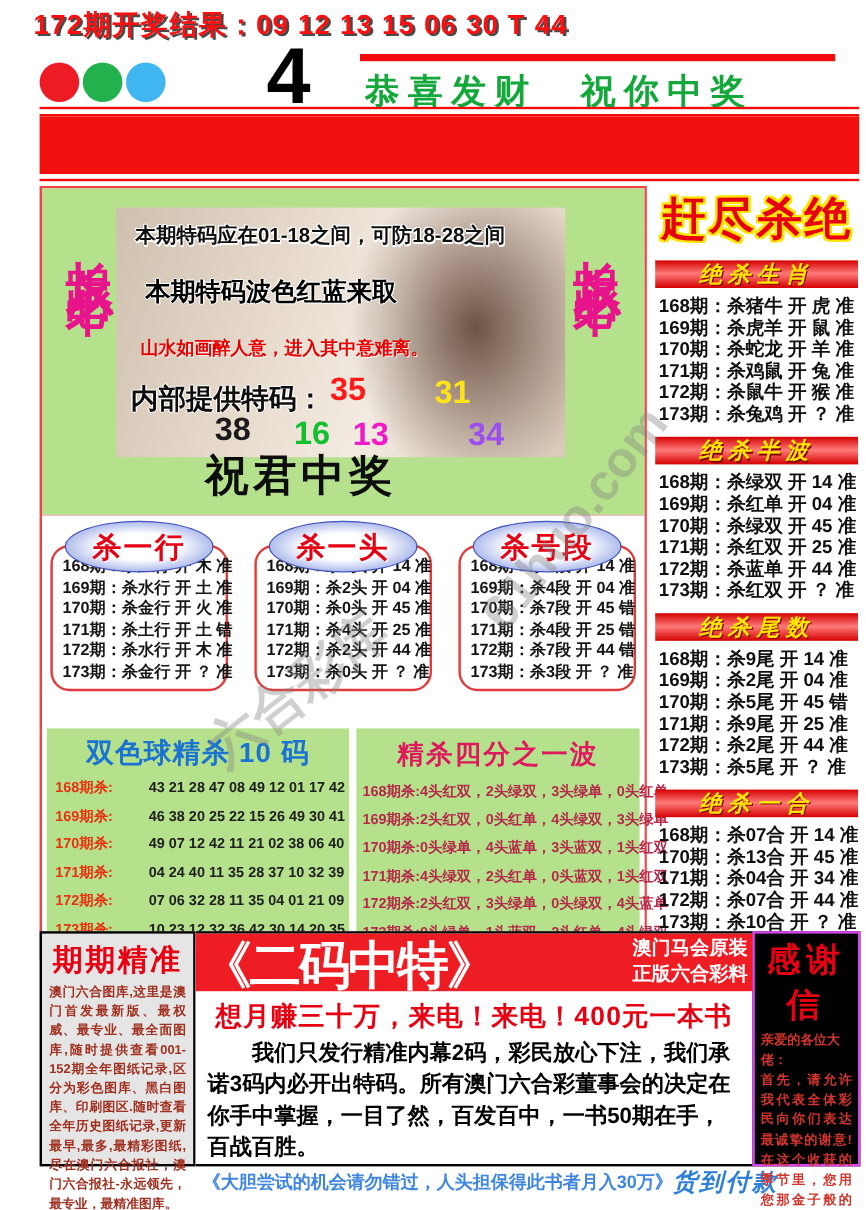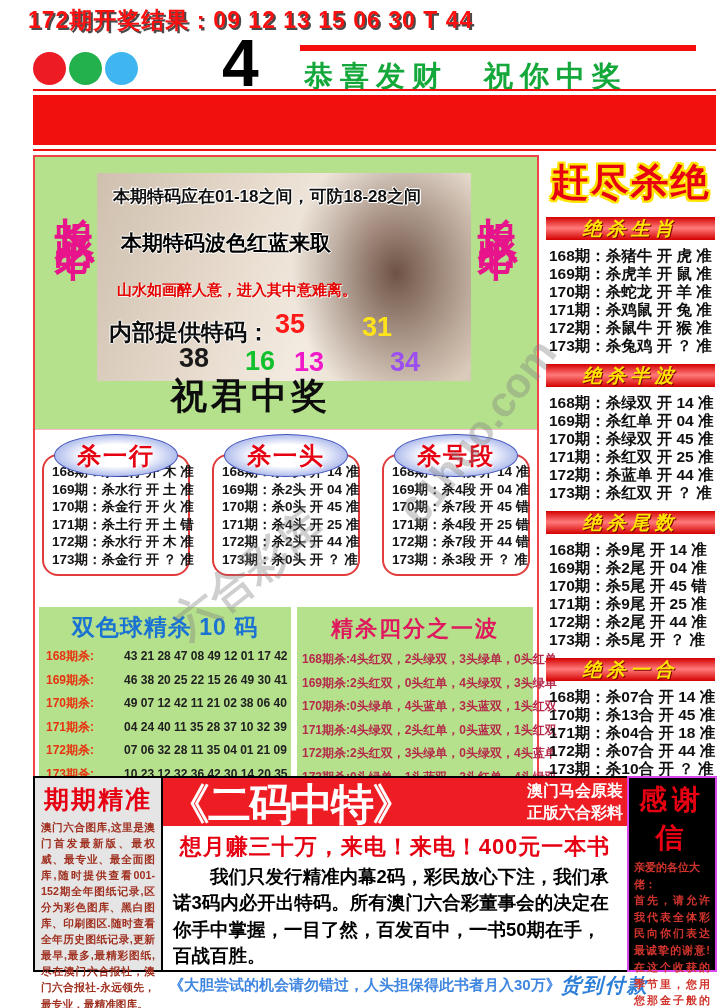--- a/index.html
+++ b/index.html
@@ -296,21 +296,21 @@
           <div class="rp-row">172期：杀2尾 开 44 准</div>
           <div class="rp-row">173期：杀5尾 开 ？ 准</div>
         </div>
     </div>
     <div>
       <div class="rp-header">绝杀一合</div>
       <div>
 
       <div class="rp-row">168期：杀07合 开 14 准</div>
           <div class="rp-row">170期：杀13合 开 45 准</div>
-          <div class="rp-row">171期：杀04合 开 18 准</div>
+          <div class="rp-row">171期：杀04合 开 34 准</div>
           <div class="rp-row">172期：杀07合 开 44 准</div>
           <div class="rp-row">173期：杀10合 开 ？ 准</div>
         </div>
     </div>
   </div>
 </div>
 
 <div class="abs bottom">
   <div class="b-left">
     <div class="b-left-title">期期精准</div>

